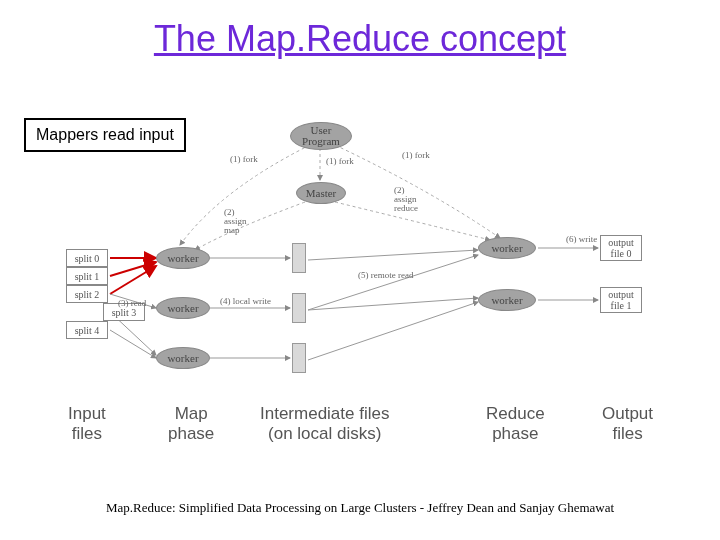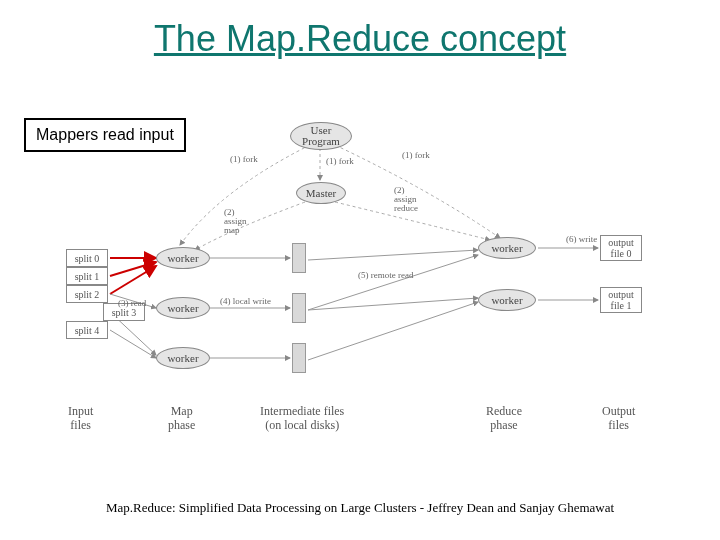--- a/index.html
+++ b/index.html
@@ -11,21 +11,21 @@
     position: relative;
     overflow: hidden;
   }
   .title {
     position: absolute;
     top: 18px;
     left: 0;
     width: 100%;
     text-align: center;
     font-size: 36px;
-    color: #0f766e;
+    color: #6d28d9;
     text-decoration: underline;
     font-weight: normal;
   }
   .annotation-box {
     position: absolute;
     top: 118px;
     left: 24px;
     border: 2px solid #000;
     background: #fff;
     padding: 6px 10px;
@@ -37,21 +37,21 @@
     position: absolute;
     top: 130px;
     left: 60px;
     width: 600px;
     height: 330px;
   }
   .node-ellipse {
     position: absolute;
     border: 1px solid #888;
     border-radius: 50%;
-    background: #e5e5e5;
+    background: #a3a3a3;
     display: flex;
     align-items: center;
     justify-content: center;
     font-size: 11px;
     font-family: "Times New Roman", serif;
     color: #444;
   }
   .split-box {
     position: absolute;
     border: 1px solid #888;
@@ -82,22 +82,22 @@
     font-family: "Times New Roman", serif;
     color: #555;
     display: flex;
     align-items: center;
     justify-content: center;
     text-align: center;
     line-height: 1.1;
   }
   .phase-label {
     position: absolute;
-    font-size: 12px;
-    font-family: Liberation Serif, serif;
+    font-size: 17px;
+    font-family: Liberation Sans, sans-serif;
     color: #555;
     text-align: center;
     line-height: 1.2;
   }
   .edge-label {
     position: absolute;
     font-size: 9px;
     font-family: "Times New Roman", serif;
     color: #666;
   }

